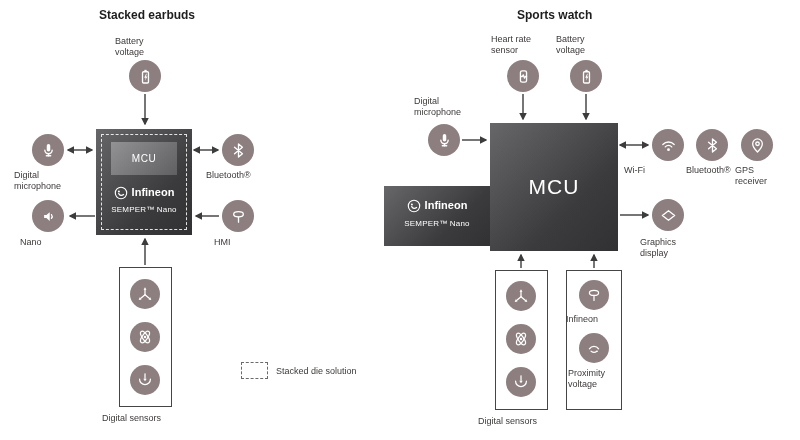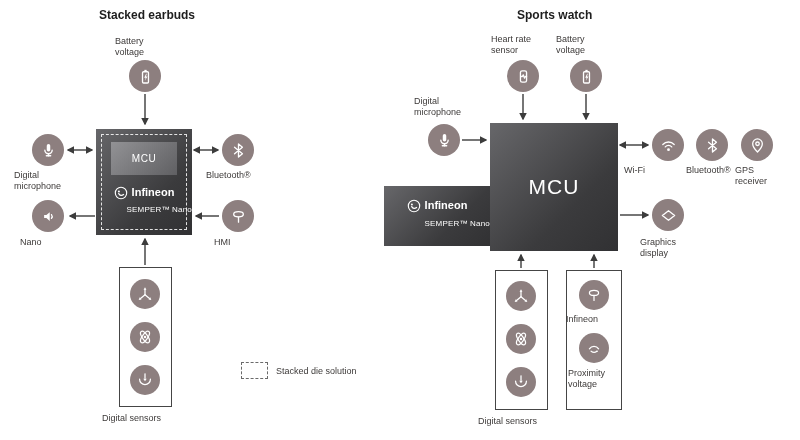--- a/index.html
+++ b/index.html
@@ -12,21 +12,21 @@
   .circle.sm{width:30px;height:30px}
   .circle svg{width:21px;height:21px;stroke:#fff;fill:none;stroke-width:1.5;stroke-linecap:round;stroke-linejoin:round}
   .circle.sm svg{width:20px;height:20px}
   .circle svg .f{fill:#fff;stroke:none}
   .darkbox{position:absolute;background:linear-gradient(135deg,#67676a 0%,#3b3b3d 65%,#313133 100%)}
   .lightbox{position:absolute;background:linear-gradient(135deg,#929295,#606063);display:flex;align-items:center;justify-content:center;color:#fff;font-size:10px;letter-spacing:.6px}
   .dash{position:absolute;border:1px dashed rgba(255,255,255,.85)}
   .sensorbox{position:absolute;border:1px solid #454545;background:#fff}
   .brandrow{position:absolute;display:flex;justify-content:center;gap:4px;color:#fff}
   .bname{font-size:11px;font-weight:bold}
-  .chip{position:absolute;color:#fff;font-size:8px;text-align:right;letter-spacing:.2px}
+  .chip{position:absolute;color:#fff;font-size:8px;text-align:center;letter-spacing:.2px}
   .mcu-big{width:100%;height:100%;display:flex;align-items:center;justify-content:center;color:#fff;font-size:21px;letter-spacing:1px}
   .legendbox{position:absolute;border:1px dashed #6a6a6a;background:#fff}
   svg.wires{position:absolute;left:0;top:0;pointer-events:none}
 </style>
 </head>
 <body>
 
 <svg class="wires" width="800" height="440" viewBox="0 0 800 440">
   <defs>
     <marker id="aE" viewBox="0 0 8 8" refX="6.5" refY="4" markerWidth="5.5" markerHeight="5.5" orient="auto">

